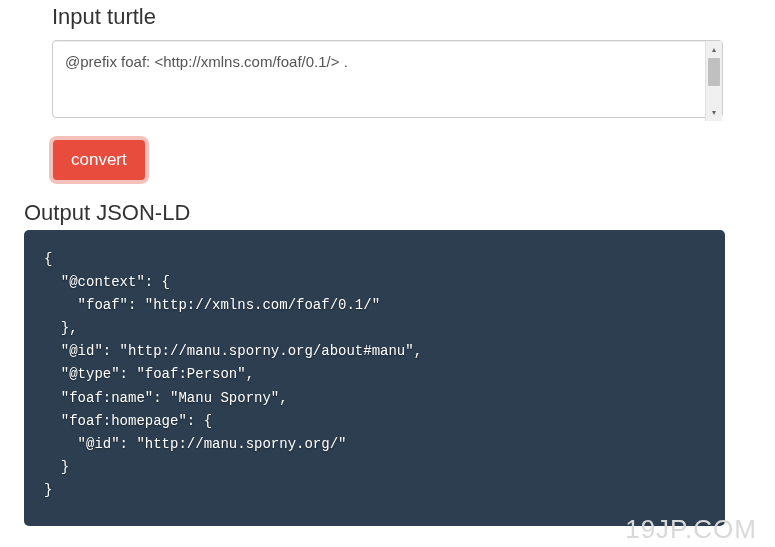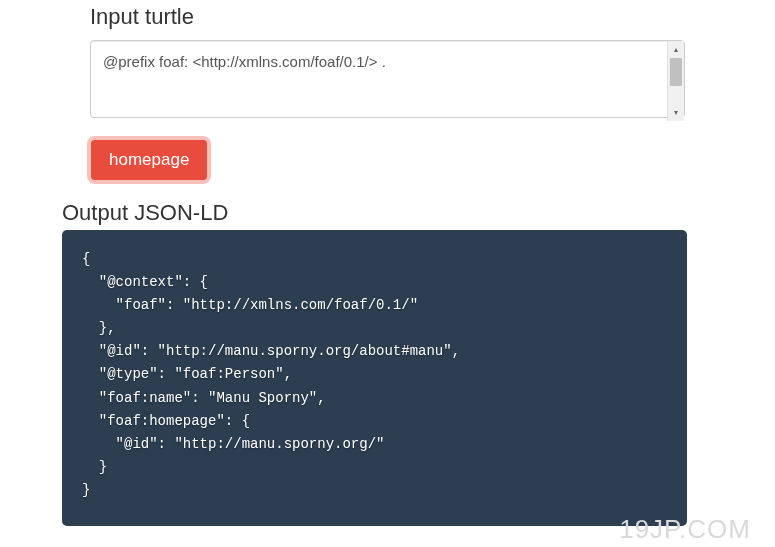--- a/index.html
+++ b/index.html
@@ -6,21 +6,21 @@
       margin: 0;
       padding: 0;
       box-sizing: border-box;
     }
     body {
       font-family: -apple-system, BlinkMacSystemFont, "Segoe UI", Helvetica, Arial, sans-serif;
       background: #ffffff;
       padding: 0;
     }
     .container {
-      padding: 0 90px;
+      padding: 0 52px;
     }
     .section-heading {
       font-size: 22px;
       font-weight: 400;
       color: #333;
       margin-bottom: 10px;
       margin-top: 4px;
     }
     .output-heading {
       font-size: 22px;
@@ -99,21 +99,21 @@
       font-size: 14px;
       line-height: 1.65;
       white-space: pre;
       overflow-x: auto;
       margin-left: -28px;
       margin-right: -2px;
       text-shadow: 0 1px 2px rgba(0,0,0,0.4);
     }
     .watermark {
       position: fixed;
-      right: 24px;
+      right: 18px;
       bottom: 2px;
       font-size: 26px;
       font-weight: 400;
       color: #d9d9d9;
       font-family: Arial, sans-serif;
       letter-spacing: 1px;
     }
   </style>
 </head>
 <body>
@@ -124,21 +124,21 @@
   <div class="textarea-wrapper">
     <textarea style="">@prefix foaf: &lt;http://xmlns.com/foaf/0.1/&gt; .</textarea>
     <div class="scrollbar-track">
       <div class="scroll-arrow">▴</div>
       <div class="scroll-thumb"></div>
       <div class="scroll-spacer"></div>
       <div class="scroll-arrow">▾</div>
     </div>
   </div>
 
-  <button class="convert-btn">homepage</button>
+  <button class="convert-btn">convert</button>
 
   <h2 class="output-heading">Output JSON-LD</h2>
 
   <pre class="code-block">{
   "@context": {
     "foaf": "http://xmlns.com/foaf/0.1/"
   },
   "@id": "http://manu.sporny.org/about#manu",
   "@type": "foaf:Person",
   "foaf:name": "Manu Sporny",

